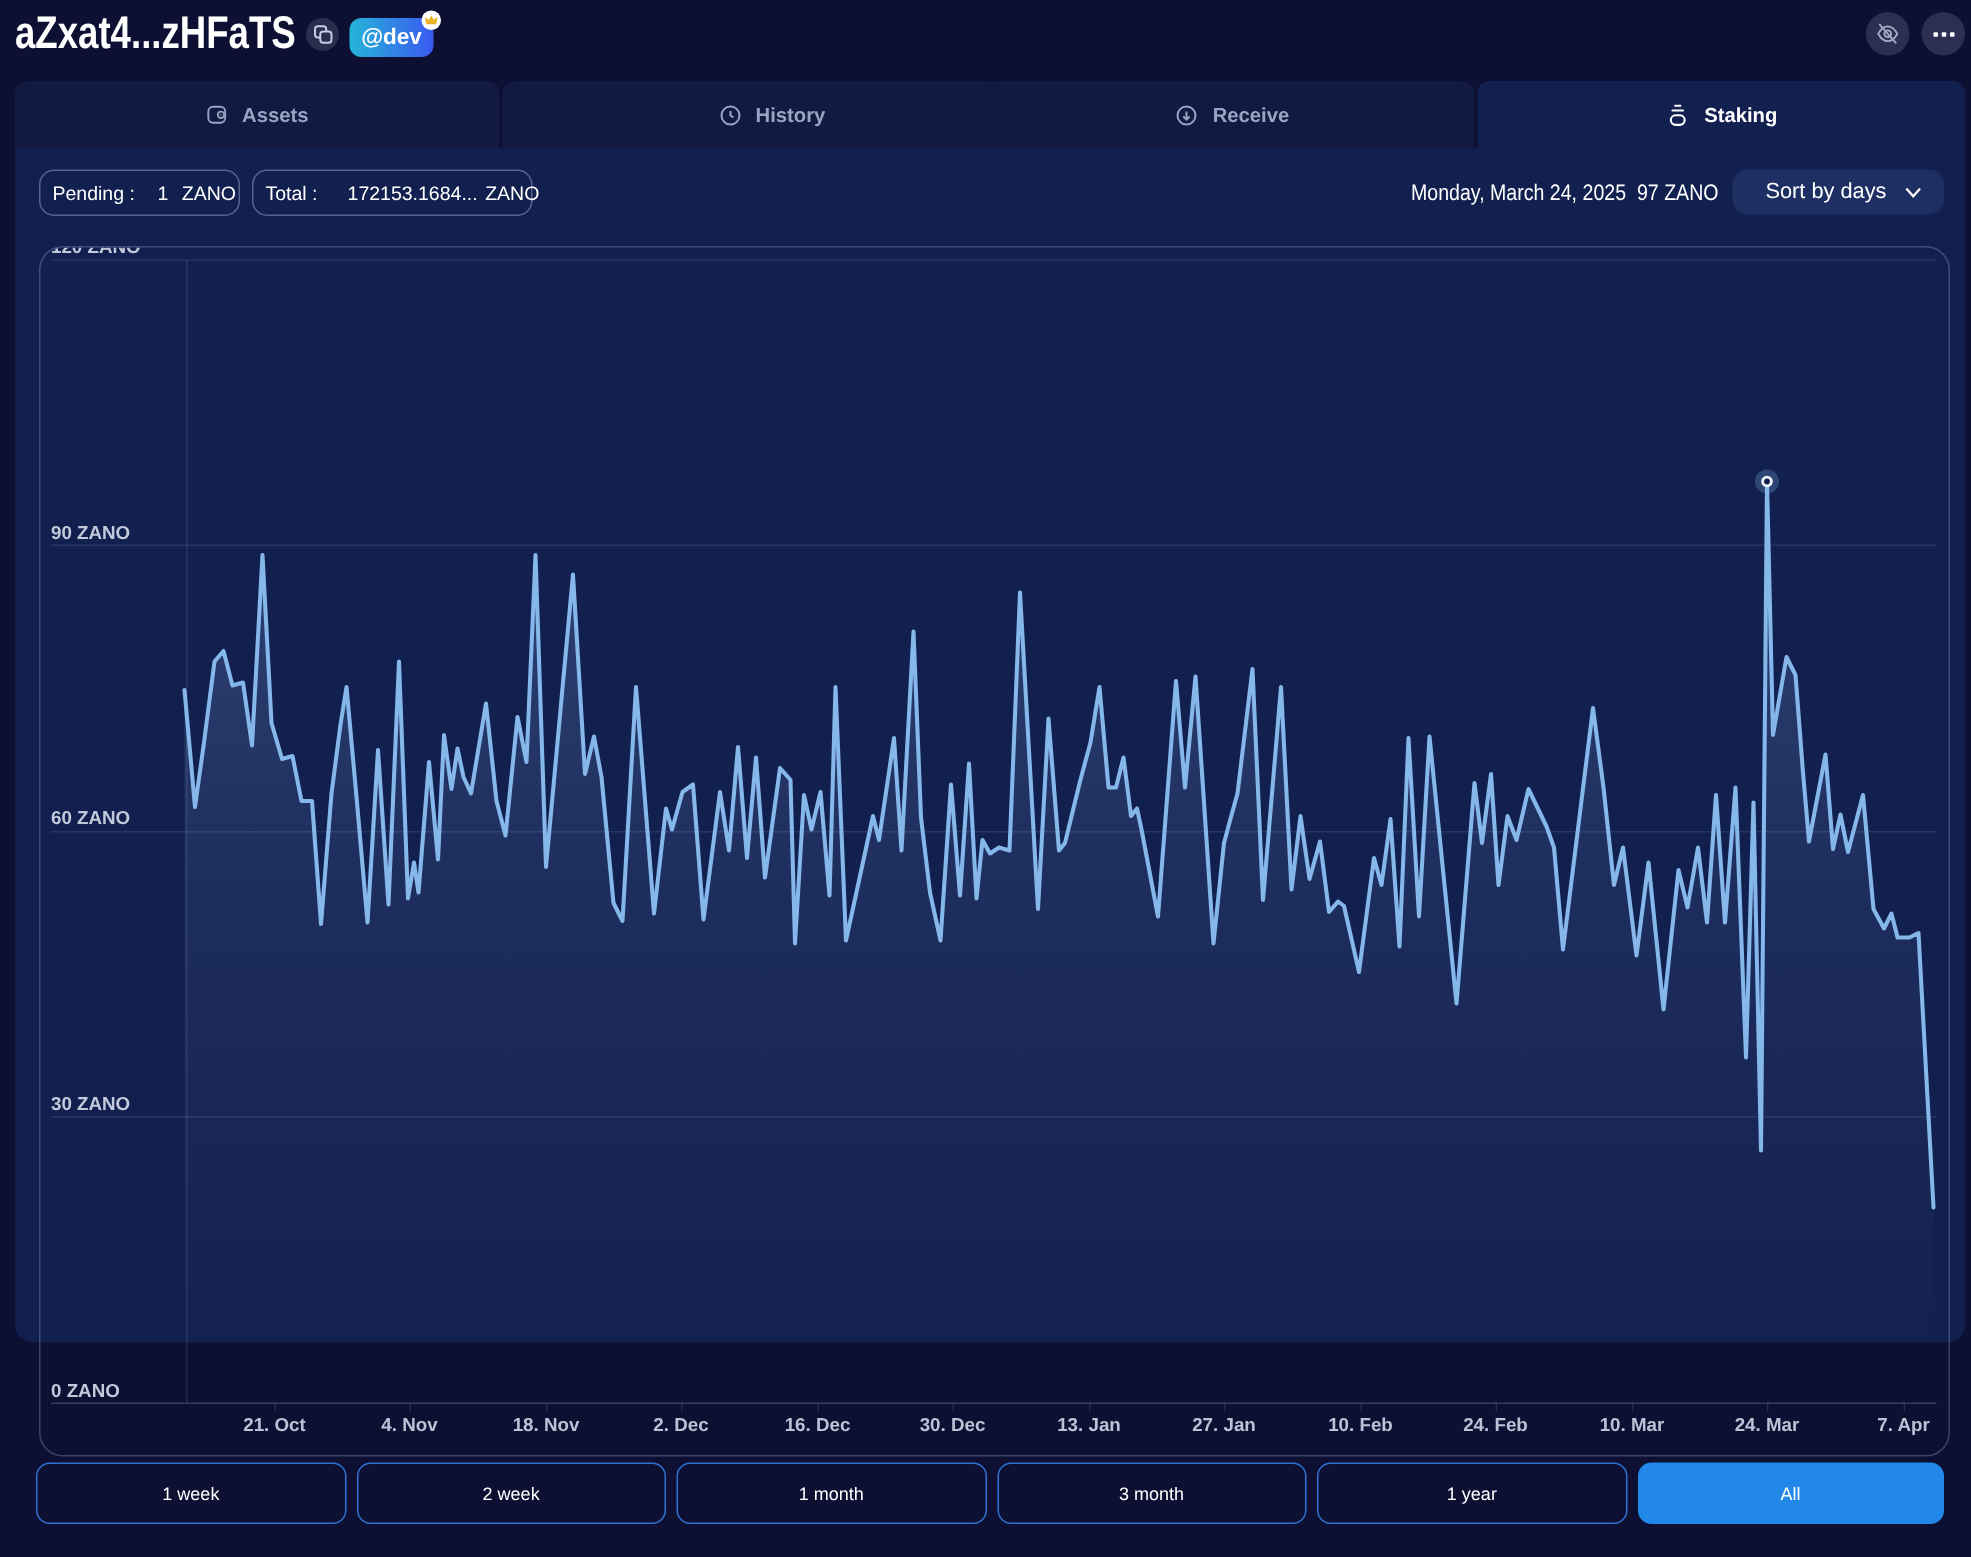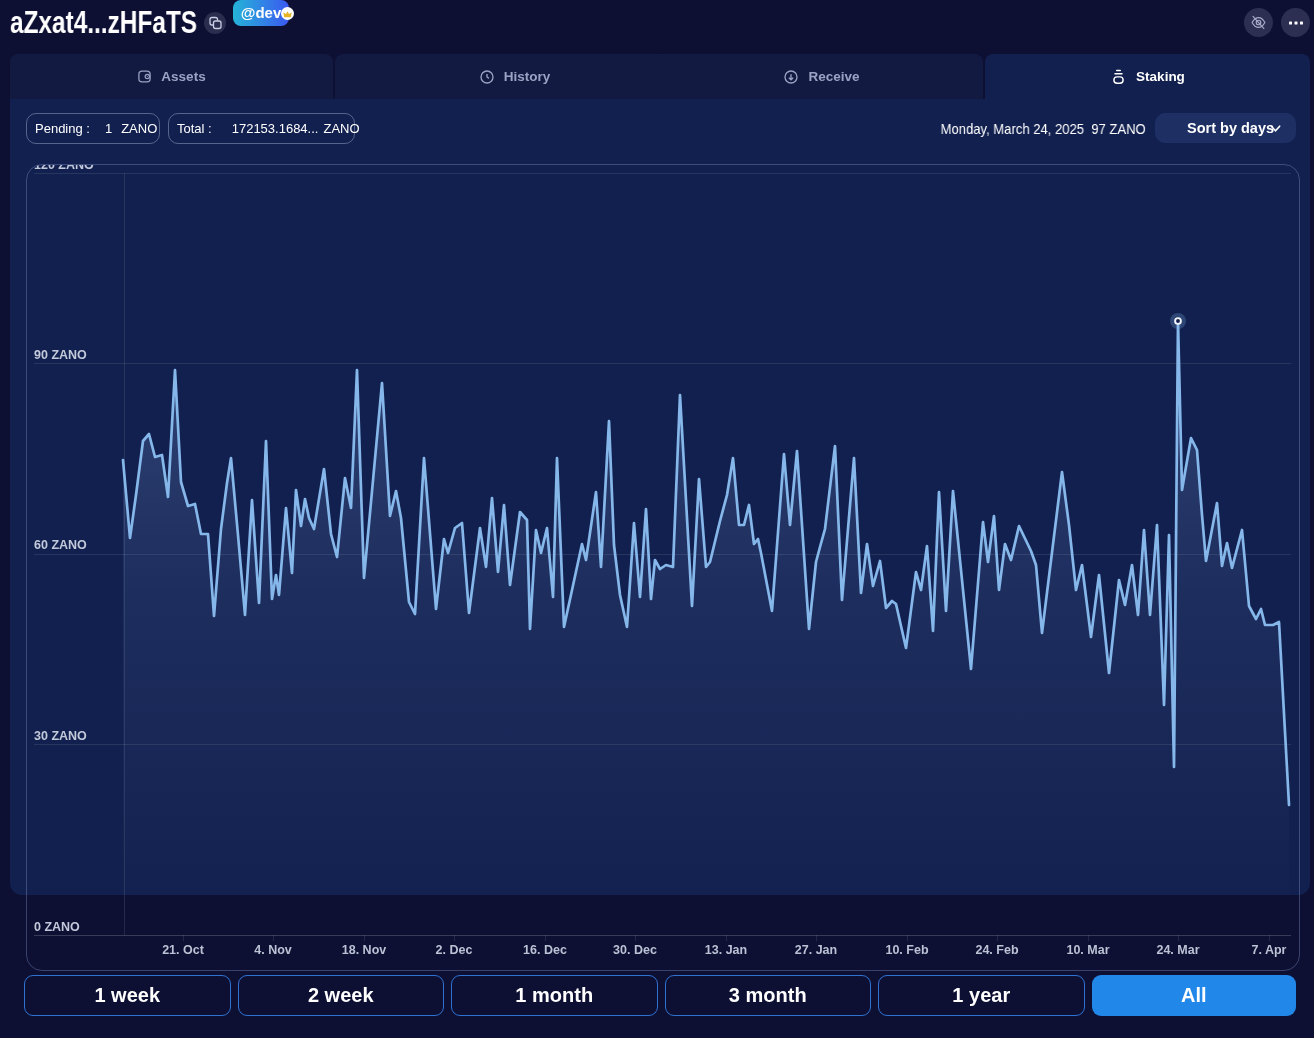--- a/index.html
+++ b/index.html
@@ -3,49 +3,49 @@
 <meta charset="utf-8">
 <style>
   * { margin:0; padding:0; box-sizing:border-box; }
   html,body { width:1314px; height:1038px; overflow:hidden; }
   body { background:#0D1033; font-family:"Liberation Sans", sans-serif; position:relative; will-change:transform; }
   .abs { position:absolute; }
 
   
   .title { left:10px; top:5px; font-size:30.5px; font-weight:700; color:#FFFFFF; transform:scaleX(0.80); transform-origin:0 50%; white-space:nowrap; will-change:transform; }
   .copybtn { left:204px; top:12px; width:22px; height:22px; border-radius:50%; background:#2B2D4E; }
-  .badge { left:233px; top:0; width:56px; height:26px; border-radius:8px;
+  .badge { left:233px; top:12px; width:56px; height:26px; border-radius:8px;
            background:linear-gradient(90deg,#25B4D8,#3B59F0);
            color:#fff; font-size:15px; font-weight:700; text-align:center; line-height:26px; }
   .crown { left:281px; top:7px; width:13px; height:13px; border-radius:50%; background:#fff; }
   .hbtn { top:8px; width:29px; height:29px; border-radius:50%; background:#2D2F52; display:flex; align-items:center; justify-content:center; }
 
   
   .tab { top:54px; height:45px; background:#121A41; border-radius:8px 8px 0 0;
          display:flex; align-items:center; justify-content:center; gap:9px;
          color:#9BA3C4; font-size:13.5px; font-weight:700; }
   .tab.active { background:#12204F; color:#fff; }
 
   
   .panel { left:10px; top:99px; width:1300px; height:796px; background:#12204F; border-radius:0 0 12px 12px; }
 
   
   .pill { top:14px; height:31px; border:1px solid rgba(190,200,230,0.40); border-radius:10px;
           color:#fff; font-size:13px; font-weight:400; display:flex; align-items:center; white-space:nowrap; }
   .datetxt { top:21px; right:164px; color:#fff; font-size:15px; font-weight:400; transform:scaleX(0.87); transform-origin:100% 50%; white-space:nowrap; will-change:transform; }
   .dropdown { top:14px; right:14px; width:141px; height:30px; background:#1D2F63; border-radius:10px;
-              color:#fff; font-size:14.5px; font-weight:700; display:flex; align-items:center; padding-left:32px; }
+              color:#fff; font-size:14.5px; font-weight:400; display:flex; align-items:center; padding-left:22px; }
 
   
   .chartbox { left:16px; top:65px; width:1274px; height:807px; border:1px solid rgba(125,145,195,0.40);
               border-radius:16px; overflow:hidden; }
 
   
   .btnrow { left:14px; top:876px; width:1272px; height:41px; display:flex; gap:7px; }
-  .rbtn { flex:1; border:1.5px solid #2E72D2; border-radius:9px; color:#fff; font-size:20px; font-weight:700;
+  .rbtn { flex:1; border:1.5px solid #2E72D2; border-radius:9px; color:#fff; font-size:12px; font-weight:400;
           display:flex; align-items:center; justify-content:center; background:transparent; }
   .rbtn.sel { background:#2D3A63; border-color:#3C5C9E; }
   .rbtn.all { background:#2187E8; border:none; }
 </style>
 </head>
 <body>
 
   <div class="abs title">aZxat4...zHFaTS</div>
   <div class="abs copybtn">
     <svg width="22" height="22" viewBox="0 0 22 22" fill="none" stroke="#C9CEE4" stroke-width="1.3">

